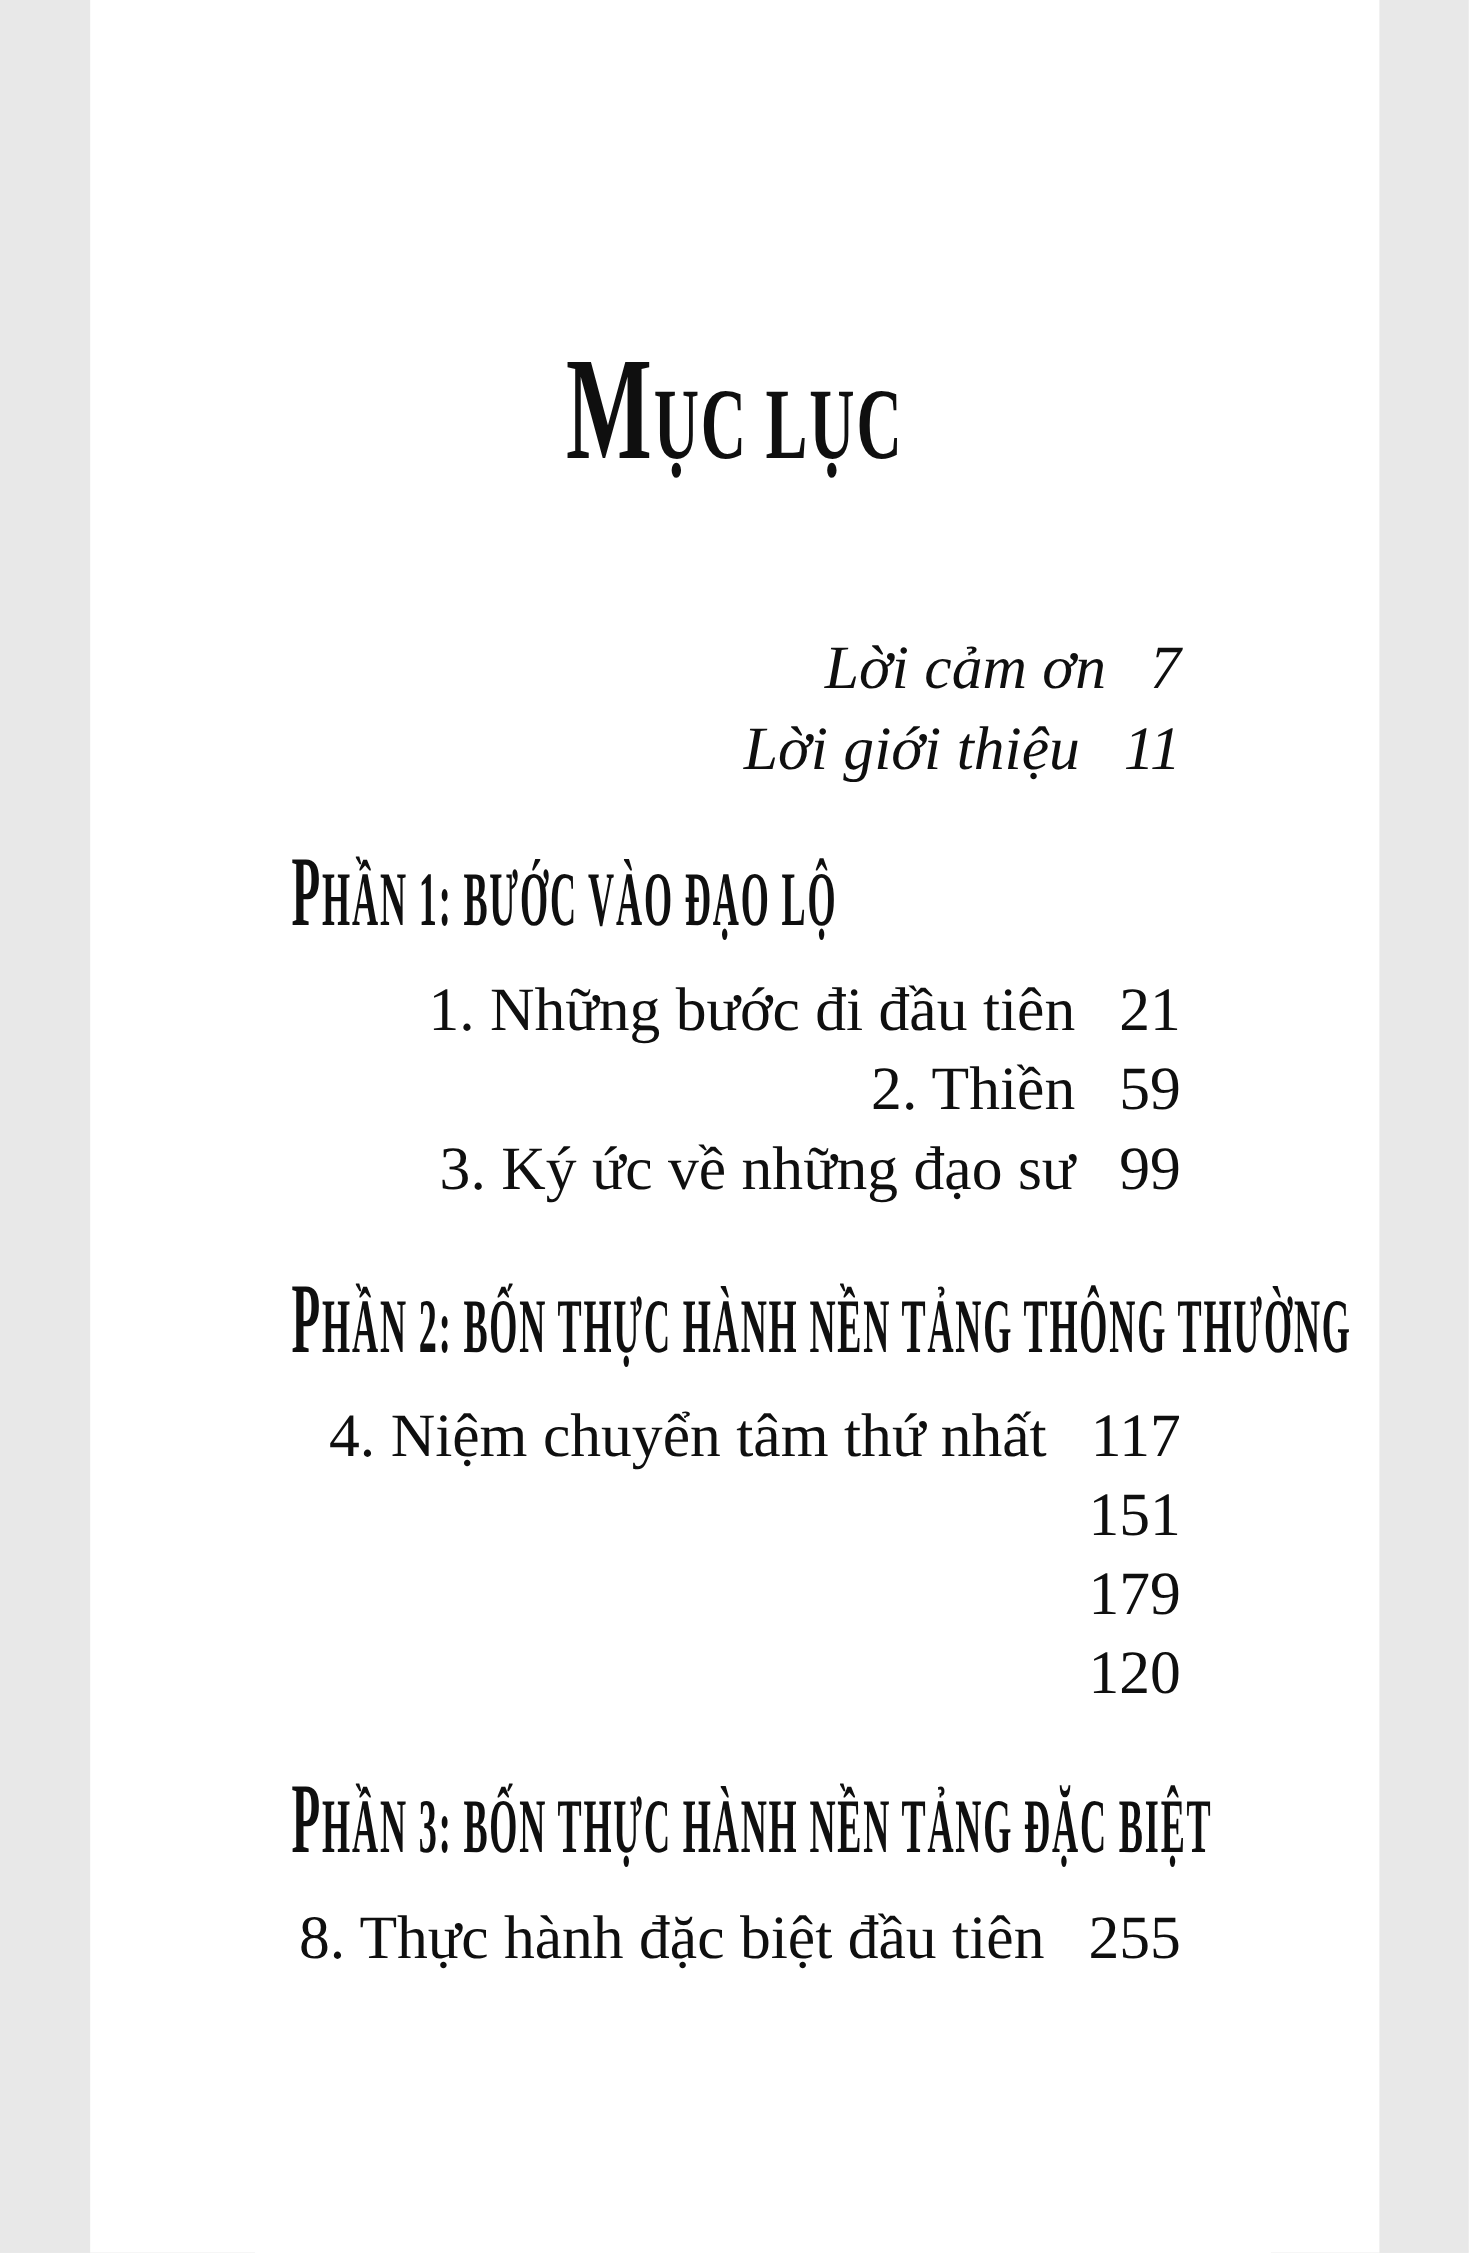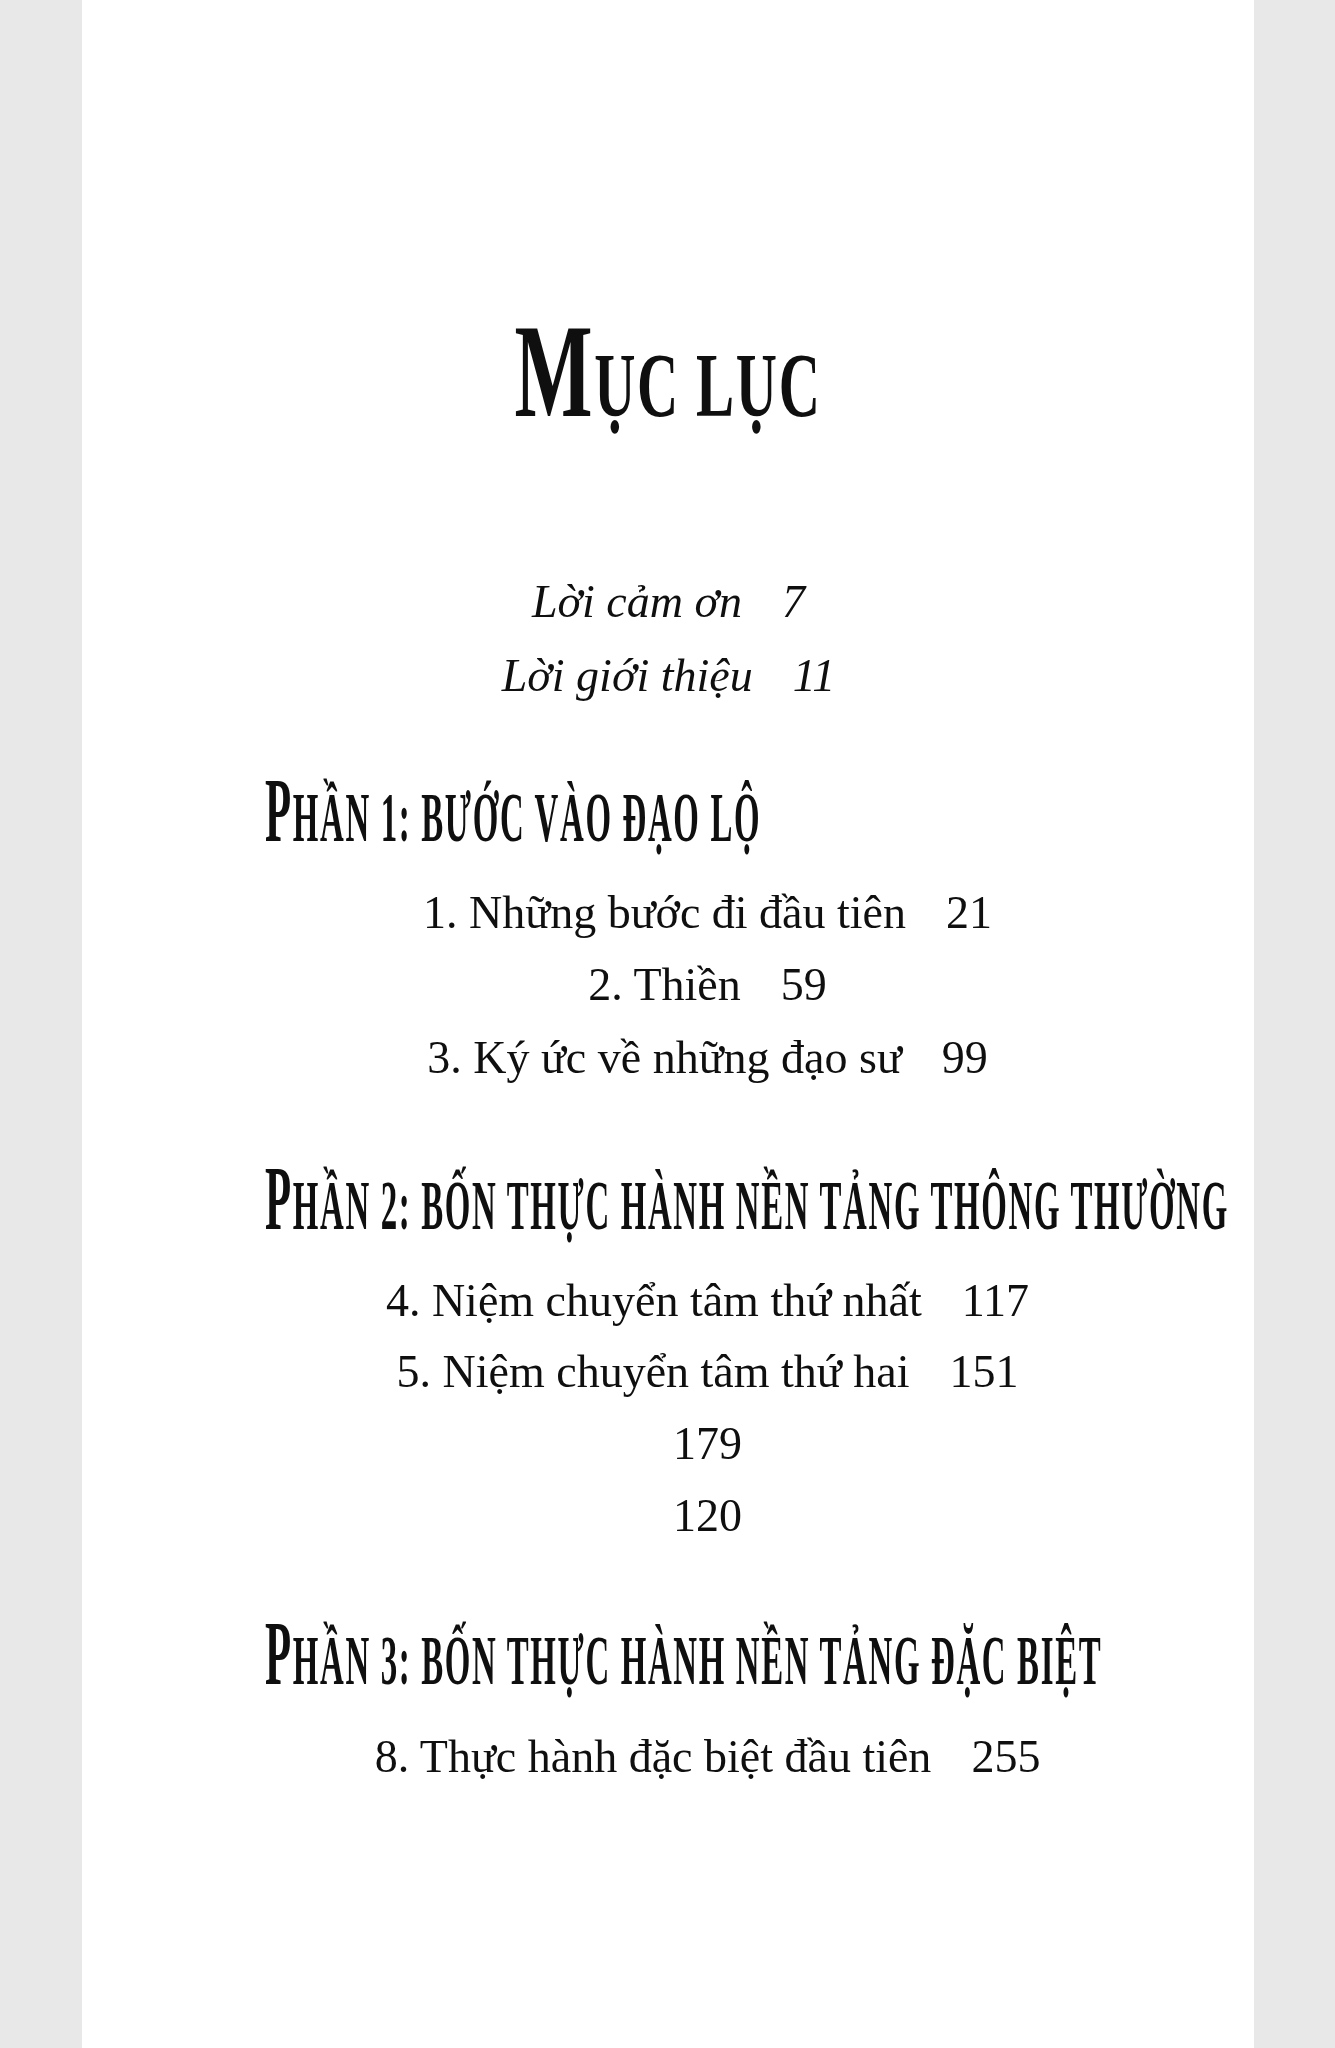--- a/index.html
+++ b/index.html
@@ -49,23 +49,23 @@
   }
   .part-heading::first-letter {
     font-size: 1.3em;
   }
 
   
   .row {
     position: absolute;
     right: 180px;
     display: flex;
-    justify-content: center;
+    justify-content: flex-end;
     align-items: baseline;
-    font-size: 46px;
+    font-size: 56px;
     line-height: 1;
     white-space: nowrap;
   }
   .row .label { padding-right: 40px; }
   .row .pagenum { text-align: right; }
 
   .fm { left: 182px; font-style: italic; }   
   .ch { left: 260px; }                        
 </style>
 </head>
@@ -99,21 +99,20 @@
     <span class="pagenum">99</span>
   </div>
 
   <h2 class="part-heading" style="top:1153px">PHẦN 2: BỐN THỰC HÀNH NỀN TẢNG THÔNG THƯỜNG</h2>
 
   <div class="row ch" style="top:1278px">
     <span class="label">4. Niệm chuyển tâm thứ nhất</span>
     <span class="pagenum">117</span>
   </div>
   <div class="row ch" style="top:1349px">
-    <span class="label">5. Niệm chuyển tâm thứ hai</span>
     <span class="pagenum">151</span>
   </div>
   <div class="row ch" style="top:1421px">
     <span class="pagenum">179</span>
   </div>
   <div class="row ch" style="top:1493px">
     <span class="pagenum">120</span>
   </div>
 
   <h2 class="part-heading" style="top:1608px">PHẦN 3: BỐN THỰC HÀNH NỀN TẢNG ĐẶC BIỆT</h2>

